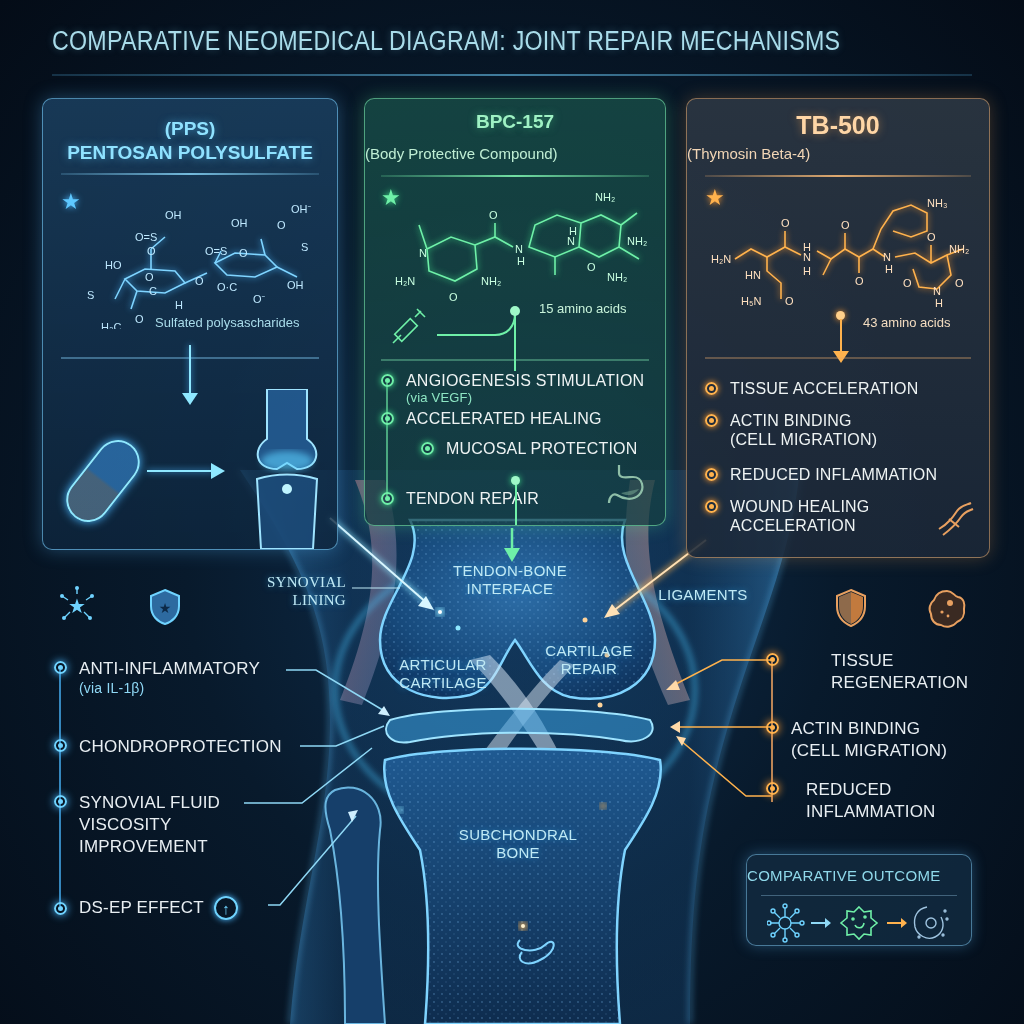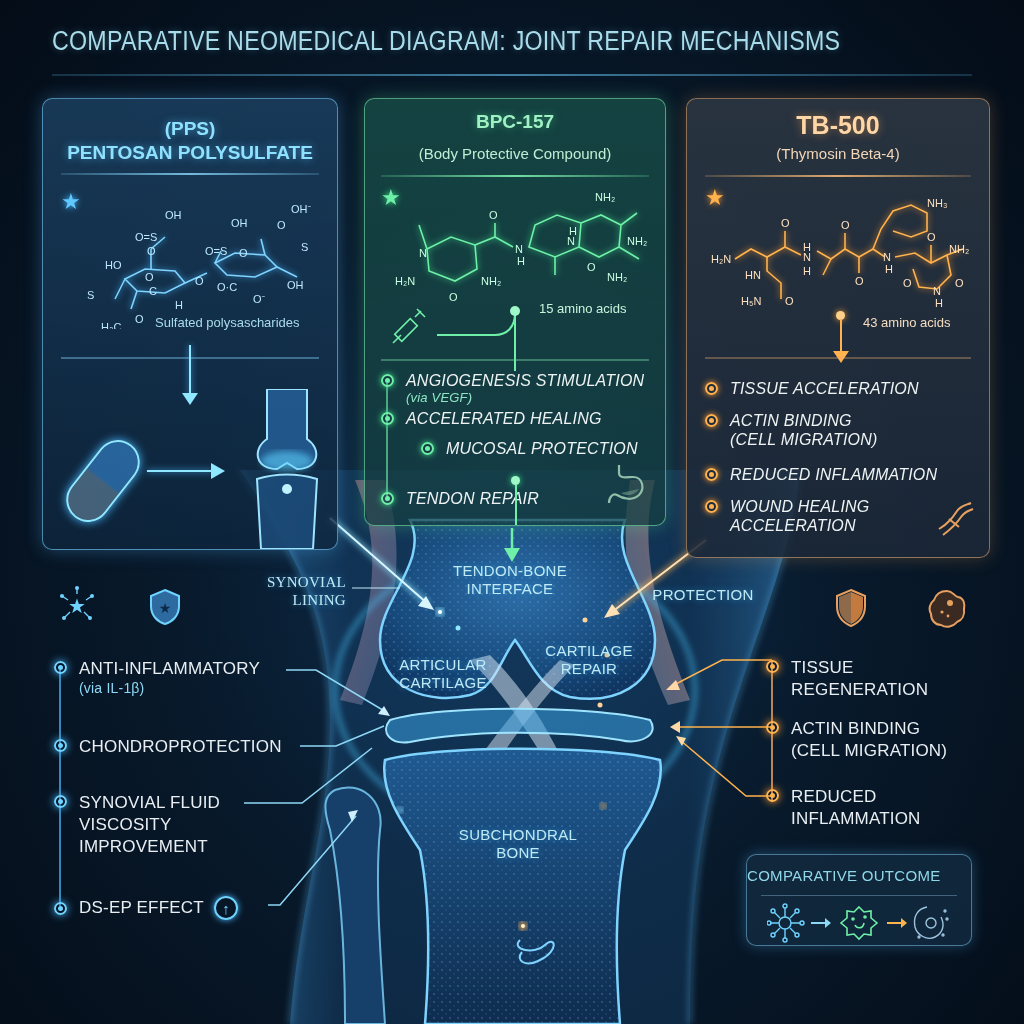--- a/index.html
+++ b/index.html
@@ -39,33 +39,33 @@
   .panel-bpc { left: 364px; top: 98px; width: 302px; height: 428px;
     background: linear-gradient(180deg, rgba(24,78,72,0.8), rgba(22,64,66,0.72));
     border-color: rgba(120,230,170,0.6);
     box-shadow: 0 0 18px rgba(90,230,150,0.3); }
   .panel-tb { left: 686px; top: 98px; width: 304px; height: 460px;
     background: linear-gradient(180deg, rgba(46,56,68,0.88), rgba(28,40,56,0.88));
     border-color: rgba(230,170,110,0.55);
     box-shadow: 0 0 18px rgba(240,160,80,0.25); }
 
   .panel-title { position: absolute; left: 0; width: 100%; text-align: center; font-weight: bold; }
-  .panel-sub { position: absolute; left: 0; width: 100%; text-align: center; font-size: 15px; }
+  .panel-sub { position: absolute; left: 0; width: 100%; text-align: left; font-size: 15px; }
   .panel-rule { position: absolute; height: 1.5px; }
 
   .chem { position: absolute; }
   .chem-caption { position: absolute; font-size: 13px; }
 
   .star { position: absolute; font-size: 22px; line-height: 1; }
 
   .bullet-list { position: absolute; }
   .bullet { display: flex; align-items: flex-start; position: absolute; left: 0; white-space: nowrap; }
   .dot { width: 13px; height: 13px; border-radius: 50%; border: 2px solid; margin-right: 12px; margin-top: 3px; flex: none; position: relative; }
   .dot::after { content: ""; position: absolute; left: 2px; top: 2px; width: 5px; height: 5px; border-radius: 50%; background: currentColor; }
-  .bullet-text { font-size: 16px; line-height: 19px; letter-spacing: 0.2px; color: #eef3f3; font-style: italic; }
+  .bullet-text { font-size: 16px; line-height: 19px; letter-spacing: 0.2px; color: #eef3f3; }
   .bullet-sub { font-size: 13px; line-height: 15px; display: block; }
 
   
   .knee-svg { left: 200px; top: 420px; }
 
   .anat-label { position: absolute; font-size: 15px; line-height: 18px; text-align: center; color: #bfe9f5;
     text-shadow: 0 0 6px rgba(40,140,200,0.9); letter-spacing: 0.3px; }
 
   .side-list-left .dot { color: #6fd3ff; border-color: #6fd3ff; box-shadow: 0 0 8px #4ab8ff; }
   .side-list-right .dot { color: #ffb24d; border-color: #ffb24d; box-shadow: 0 0 8px #ff9a2e; }
@@ -401,21 +401,21 @@
 </div>
 
 <div class="anat-label" style="left:252px;top:573px;text-align:right;width:94px;font-family:Liberation Serif, serif;">
   <div>SYNOVIAL</div>
   <div>LINING</div>
 </div>
 <div class="anat-label" style="left:440px;top:562px;width:140px;">
   <div>TENDON-BONE</div>
   <div>INTERFACE</div>
 </div>
-<div class="anat-label" style="left:648px;top:586px;width:110px;">PROTECTION</div>
+<div class="anat-label" style="left:648px;top:586px;width:110px;">LIGAMENTS</div>
 <div class="anat-label" style="left:388px;top:656px;width:110px;">
   <div>ARTICULAR</div>
   <div>CARTILAGE</div>
 </div>
 <div class="anat-label" style="left:534px;top:642px;width:110px;">
   <div>CARTILAGE</div>
   <div>REPAIR</div>
 </div>
 <div class="anat-label" style="left:448px;top:826px;width:140px;">
   <div>SUBCHONDRAL</div>
@@ -475,35 +475,35 @@
 </svg>
 <svg class="abs" style="left:926px;top:588px;" width="42" height="42" viewBox="0 0 42 42">
   <path d="M21 3 C 27 3, 28 8, 32 9 C 38 10, 39 16, 38 21 C 39 27, 36 32, 31 34 C 27 39, 20 40, 15 37 C 9 37, 5 32, 5 26 C 2 21, 4 15, 8 12 C 10 6, 15 3, 21 3 Z" fill="#3a2a22" stroke="#e8a060" stroke-width="2"></path>
   <circle cx="24" cy="15" r="3" fill="#e8a060"></circle>
   <circle cx="16" cy="24" r="1.6" fill="#e8a060"></circle>
   <circle cx="22" cy="28" r="1.4" fill="#e8a060"></circle>
 </svg>
 
 <div class="abs side-list-right" style="left:766px;top:650px;width:240px;height:190px;">
   <div class="abs" style="left:5px;top:12px;width:2px;height:140px;background:#e8a060;opacity:0.8;"></div>
-  <div class="bullet" style="top:7px;">
+  <div class="bullet" style="top:0;gap:40px;">
     <span class="dot"></span>
     <span class="side-text">
       <span style="display:block">TISSUE</span>
       <span style="display:block">REGENERATION</span>
     </span>
   </div>
   <div class="bullet" style="top:68px;">
     <span class="dot"></span>
     <span class="side-text">
       <span style="display:block">ACTIN BINDING</span>
       <span style="display:block">(CELL MIGRATION)</span>
     </span>
   </div>
-  <div class="bullet" style="top:136px;">
+  <div class="bullet" style="top:129px;gap:15px;">
     <span class="dot"></span>
     <span class="side-text">
       <span style="display:block">REDUCED</span>
       <span style="display:block">INFLAMMATION</span>
     </span>
   </div>
 </div>
 
 <div class="abs outcome-box">
   <div class="outcome-title">COMPARATIVE OUTCOME</div>

